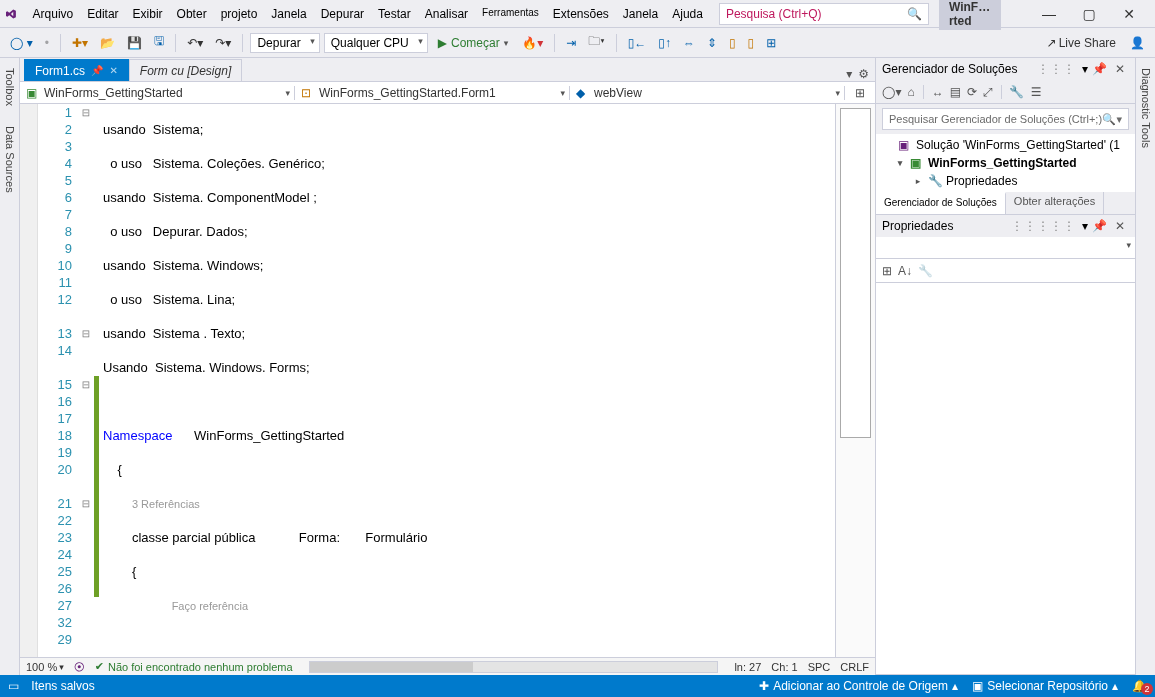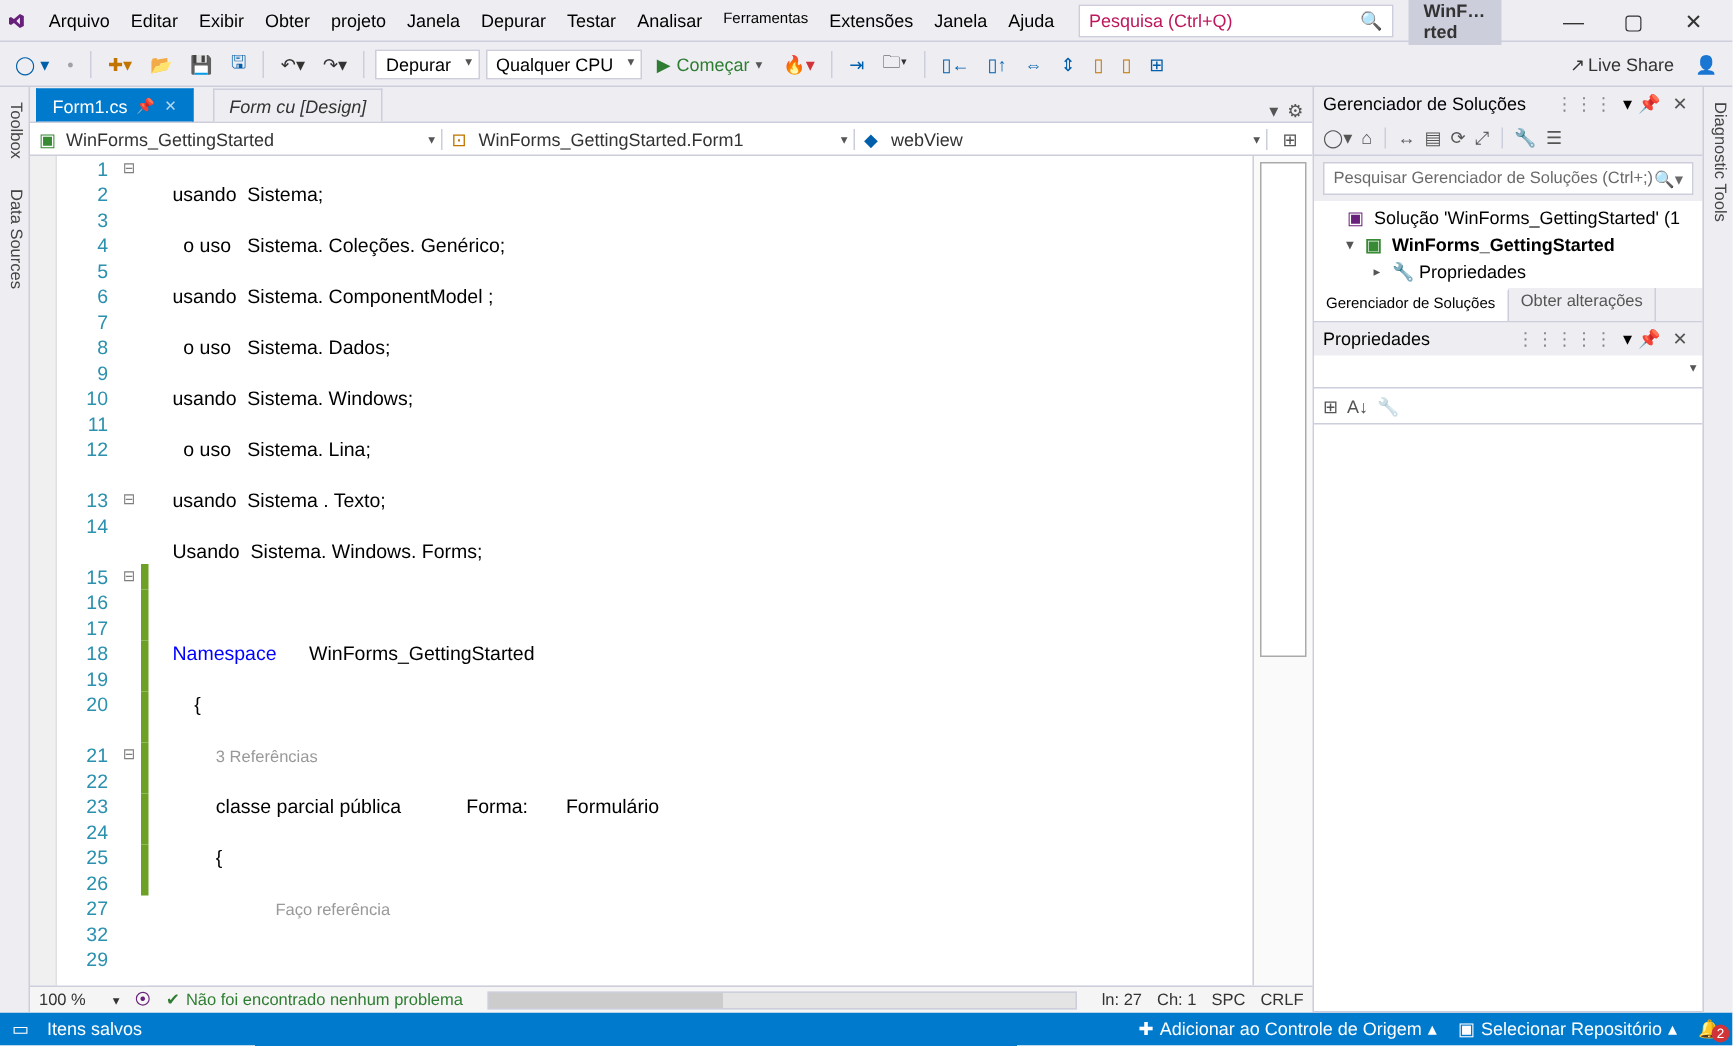--- a/index.html
+++ b/index.html
@@ -41,21 +41,21 @@
   .toolbar .start{color:#2e7d32;display:flex;align-items:center;gap:4px;padding:2px 6px;}
   .toolbar .right{margin-left:auto;display:flex;align-items:center;gap:6px;}
   
   .main{display:flex;height:calc(100% - 28px - 30px - 22px);}
   .sidetab{width:20px;background:var(--vs-bg);border-right:1px solid var(--vs-border);writing-mode:vertical-rl;text-orientation:mixed;padding:6px 2px;font-size:11px;color:#444;display:flex;gap:12px;}
   .sidetab.right{border-right:none;border-left:1px solid var(--vs-border);}
   .sidetab span{padding:4px 1px;cursor:default;}
   .center{flex:1;display:flex;flex-direction:column;min-width:0;}
   
   .doctabs{height:24px;background:var(--vs-bg);display:flex;align-items:flex-end;padding-left:4px;border-bottom:1px solid var(--vs-border);}
-  .doctabs .tab{height:22px;padding:0 10px;display:flex;align-items:center;gap:6px;font-size:12px;border:1px solid var(--vs-border);border-bottom:none;margin-right:13px;background:#fff;}
+  .doctabs .tab{height:22px;padding:0 10px;display:flex;align-items:center;gap:6px;font-size:12px;border:1px solid var(--vs-border);border-bottom:none;margin-right:0;background:#fff;}
   .doctabs .tab.active{background:var(--vs-tab-active);color:#fff;border-color:var(--vs-tab-active);}
   .doctabs .tab.inactive{background:var(--vs-tab-inactive);color:#333;font-style:italic;}
   .doctabs .tab .close{font-size:10px;opacity:.7;}
   .doctabs .tab .pin{font-size:10px;}
   .doctabs .right-icons{margin-left:auto;display:flex;gap:6px;align-items:center;padding-right:6px;color:#555;}
   
   .navbar{height:22px;background:#fff;border-bottom:1px solid var(--vs-border);display:flex;align-items:center;font-size:12px;}
   .navbar .combo{flex:1;padding:0 6px;border-right:1px solid var(--vs-border);display:flex;align-items:center;gap:4px;color:#333;position:relative;}
   .navbar .combo:after{content:"▾";position:absolute;right:4px;font-size:9px;color:#555;}
   .navbar .combo .ico{width:14px;height:14px;display:inline-block;}
@@ -65,31 +65,31 @@
   .indicator-margin{width:18px;background:#f0f0f0;border-right:1px solid #e0e0e0;}
   .editor{flex:1;display:flex;font-family:Consolas,"Courier New",monospace;font-size:13px;line-height:17px;overflow:hidden;position:relative;}
   .gutter{width:40px;text-align:right;padding:0 6px;color:var(--vs-linenum);user-select:none;background:#fff;}
   .gutter div{height:17px;}
   .fold{width:16px;background:#fff;}
   .fold div{height:17px;text-align:center;color:#808080;font-size:10px;}
   .changebar{width:5px;background:#fff;}
   .changebar div{height:17px;}
   .changebar .green{background:var(--vs-gutter-green);}
   .code{flex:1;white-space:pre;overflow:hidden;position:relative;}
-  .code .line{height:17px;padding-left:4px;margin-left:12px;}
+  .code .line{height:17px;padding-left:4px;}
   .kw{color:var(--vs-keyword);}
   .cm{color:#999;font-size:11px;}
   .overview{width:40px;border-left:1px solid var(--vs-border);background:#fafafa;position:relative;}
   .overview .mini{position:absolute;left:4px;right:4px;border:1px solid #aaa;background:#fff;font-size:2px;line-height:2px;color:#888;overflow:hidden;top:4px;height:330px;}
   
   .edfoot{height:18px;background:var(--vs-panel);border-top:1px solid var(--vs-border);display:flex;align-items:center;font-size:11px;color:#333;padding:0 6px;gap:10px;}
   .edfoot .noissue{color:#2e7d32;display:flex;align-items:center;gap:4px;}
   .edfoot .scroll{flex:1;height:12px;background:#e4e4e4;border:1px solid var(--vs-border);position:relative;margin:0 6px;}
   .edfoot .scroll .thumb{position:absolute;left:0;top:0;bottom:0;width:40%;background:#ccc;}
-  .edfoot .zoom{display:flex;align-items:center;gap:18px;}
+  .edfoot .zoom{display:flex;align-items:center;gap:2px;}
   
   .rightcol{width:260px;display:flex;flex-direction:column;border-left:1px solid var(--vs-border);background:var(--vs-bg);}
   .panel{border-bottom:1px solid var(--vs-border);display:flex;flex-direction:column;}
   .panel .head{height:22px;background:var(--vs-bg);display:flex;align-items:center;padding:0 6px;font-size:12px;}
   .panel .head .title{flex:1;}
   .panel .head .dots{color:#888;letter-spacing:1px;margin-right:6px;}
   .panel .head .pin,.panel .head .x{padding:0 4px;color:#555;}
   .panel .tools{height:24px;display:flex;align-items:center;gap:6px;padding:0 6px;color:#555;border-bottom:1px solid var(--vs-border);}
   .panel .tools .sep{width:1px;height:14px;background:var(--vs-border);margin:0 2px;}
   .panel .search{margin:4px 6px;border:1px solid var(--vs-border);background:#fff;height:22px;display:flex;align-items:center;padding:0 6px;color:#6a6a6a;font-size:11px;}
@@ -327,21 +327,21 @@
             <div class="green"></div>
             <div class="green"></div>
             <div></div>
             <div></div>
             <div></div>
         </div>
         <div class="code">
 <div class="line"><span>usando  Sistema;</span></div>
 <div class="line"><span>  o uso   Sistema. Coleções. Genérico;</span></div>
 <div class="line"><span>usando  Sistema. ComponentModel ;</span></div>
-<div class="line"><span>  o uso   Sistema. Dados;</span></div>
+<div class="line"><span>  o uso   Depurar. Dados;</span></div>
 <div class="line"><span>usando  Sistema. Windows;</span></div>
 <div class="line"><span>  o uso   Sistema. Lina;</span></div>
 <div class="line"><span>usando  Sistema . Texto;</span></div>
 <div class="line"><span>Usando  Sistema. Windows. Forms;</span></div>
 <div class="line"></div>
 <div class="line"><span class="kw">Namespace</span>      <span>WinForms_GettingStarted</span></div>
 <div class="line">    <span>{</span></div>
 <div class="line">        <span class="cm">3 Referências</span></div>
 <div class="line">        <span>classe parcial pública</span>            <span>Forma:</span>       <span>Formulário</span></div>
 <div class="line">        <span>{</span></div>

